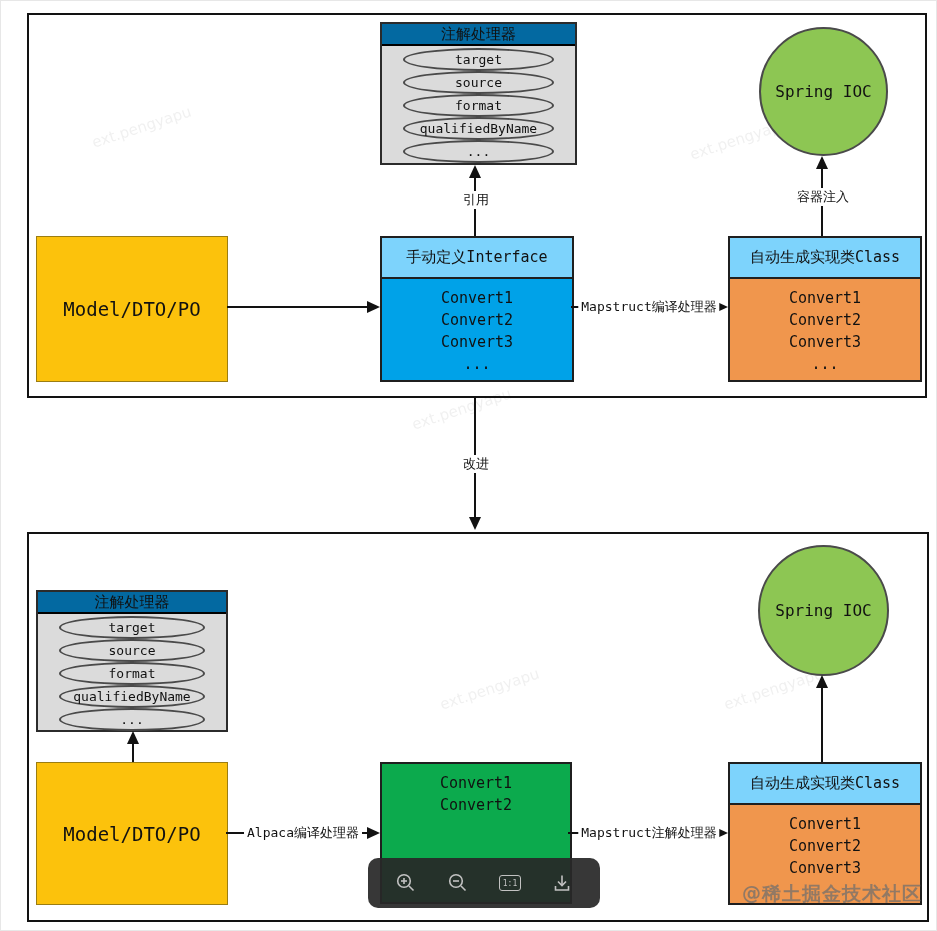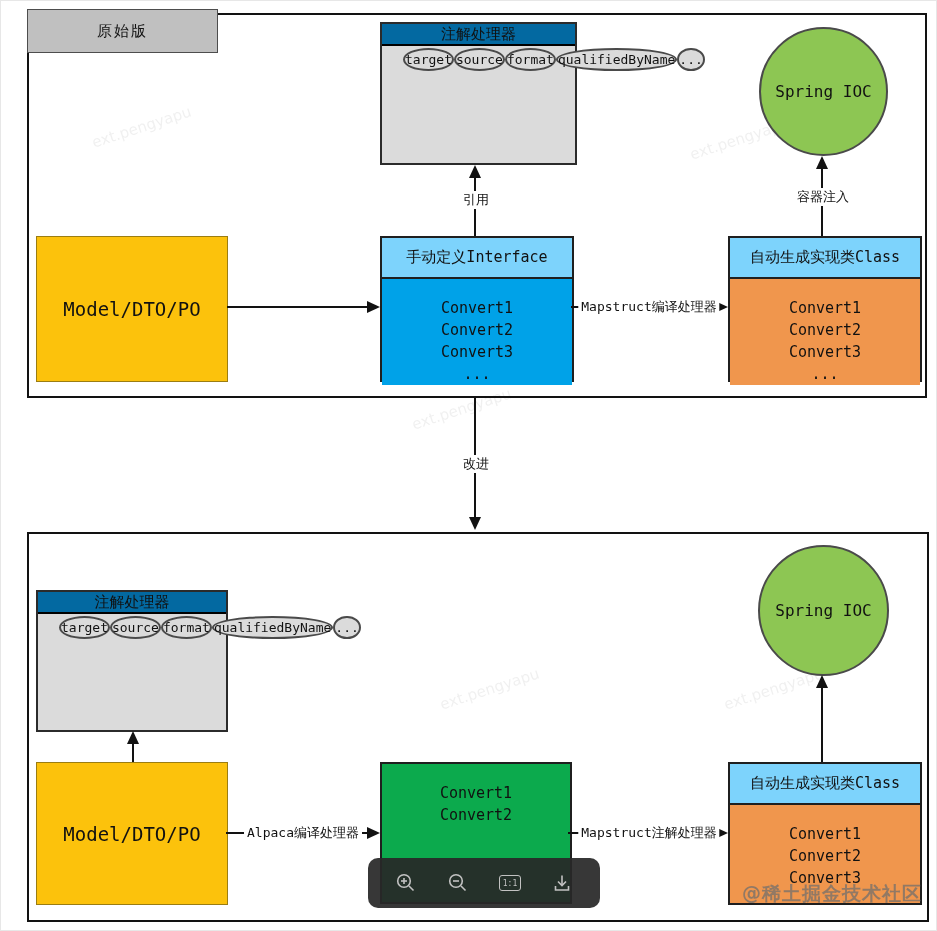--- a/index.html
+++ b/index.html
@@ -10,29 +10,29 @@
   }
   .frame{position:absolute;border:2px solid #121212;background:transparent;}
   .tag{position:absolute;display:flex;align-items:center;justify-content:center;
        font-size:15px;letter-spacing:2px;}
   .tag.gray{background:#C0C0C0;border:1px solid #4d4d4d;}
   .tag.red{background:#C0504D;border:1px solid #8c3836;}
   
   .annbox{position:absolute;border:2px solid #2b2b2b;background:#DBDBDB;display:flex;flex-direction:column;}
   .annhead{background:#0369a1;border-bottom:2px solid #000000;text-align:center;
            font-size:15px;line-height:20px;height:20px;flex:none;}
-  .annbody{flex:1;display:flex;justify-content:space-evenly;padding:2px 21px;}
+  .annbody{flex:1;display:flex;flex-direction:column;justify-content:space-evenly;padding:2px 21px;}
   .ellipse{border:2px solid #4a4a4a;border-radius:50%;height:19px;background:#DBDBDB;
            display:flex;align-items:center;justify-content:center;font-size:13px;}
   
   .cbox{position:absolute;border:2px solid #1f1f1f;display:flex;flex-direction:column;background:#fff;}
   .chead{background:#7dd3fc;border-bottom:2px solid #1f1f1f;height:39px;flex:none;
          display:flex;align-items:center;justify-content:center;font-size:15px;}
   .cbody{flex:1;display:flex;flex-direction:column;align-items:center;justify-content:flex-start;
-         padding-top:18px;font-size:15px;line-height:22px;}
+         padding-top:8px;font-size:15px;line-height:22px;}
   .solidbox{position:absolute;display:flex;align-items:center;justify-content:center;font-size:19px;}
   .circle{position:absolute;border-radius:50%;background:#8DC653;border:2px solid #4a4a4a;
           display:flex;align-items:center;justify-content:center;font-size:16px;}
   
   .hl{position:absolute;height:2px;background:#121212;}
   .vl{position:absolute;width:2px;background:#121212;}
   .ah-up{position:absolute;width:0;height:0;border-left:6px solid transparent;
          border-right:6px solid transparent;border-bottom:13px solid #121212;}
   .ah-down{position:absolute;width:0;height:0;border-left:6px solid transparent;
            border-right:6px solid transparent;border-top:13px solid #121212;}
@@ -62,21 +62,20 @@
 <div class="canvas">
 
   <span class="wm" style="left:90px;top:118px">ext.pengyapu</span>
   <span class="wm" style="left:410px;top:400px">ext.pengyapu</span>
   <span class="wm" style="left:688px;top:130px">ext.pengyapu</span>
   <span class="wm" style="left:438px;top:680px">ext.pengyapu</span>
   <span class="wm" style="left:722px;top:680px">ext.pengyapu</span>
 
   <div class="frame" style="left:27px;top:13px;width:896px;height:381px"></div>
 
-  <div class="tag gray" style="left:27px;top:9px;width:189px;height:42px">原始版</div>
 
   <div class="annbox" style="left:380px;top:22px;width:193px;height:139px">
     <div class="annhead">注解处理器</div>
     <div class="annbody">
       <div class="ellipse">target</div>
       <div class="ellipse">source</div>
       <div class="ellipse">format</div>
       <div class="ellipse">qualifiedByName</div>
       <div class="ellipse">...</div>
     </div>

